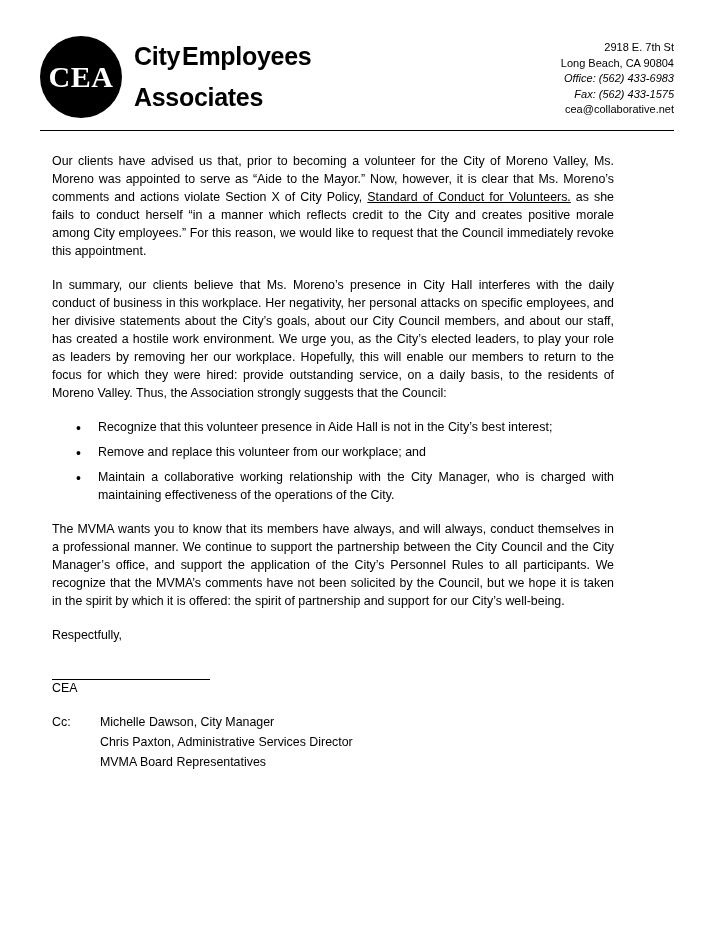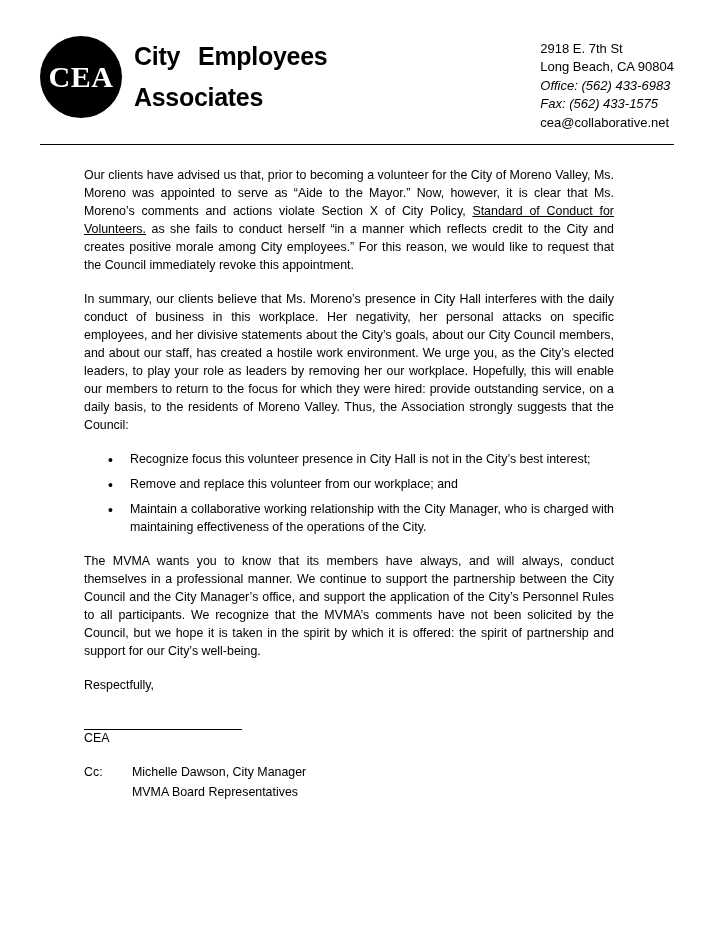--- a/index.html
+++ b/index.html
@@ -54,42 +54,43 @@
     line-height: 1.02;
     font-family: "Liberation Sans", sans-serif;
     color: #000000;
   }
   .brand-line1 {
     font-size: 25px;
     font-weight: bold;
     letter-spacing: -0.3px;
     white-space: nowrap;
   }
-  .brand-line1 .word2 { margin-left: 18px; }
+  .brand-line1 .word2 { margin-left: 2px; }
   .brand-line2 {
     font-size: 25px;
     font-weight: bold;
     letter-spacing: -0.3px;
     margin-top: 16px;
   }
   .contact {
-    font-size: 13px;
+    text-align: right;
+    font-size: 11px;
     line-height: 1.42;
     color: #000000;
     padding-top: 4px;
   }
   .contact .ital { font-style: italic; }
   .rule {
     margin: 12px 40px 0 40px;
     border-top: 1.5px solid #000000;
   }
 
   
   .content {
-    padding: 22px 100px 0 84px;
+    padding: 22px 100px 0 52px;
     font-size: 12.4px;
     line-height: 1.45;
     color: #000000;
   }
   p.para {
     margin: 0 0 16px 0;
     text-align: justify;
   }
   p.para:last-child { margin-bottom: 0; }
   .u { text-decoration: underline; }
@@ -156,35 +157,36 @@
 
   <div class="rule"></div>
 
   <div class="content">
 
     <p class="para"><span>Our clients have advised us that, prior to becoming a volunteer for the City of Moreno Valley, Ms. Moreno was appointed to serve as “Aide to the Mayor.” Now, however, it is clear that Ms. Moreno’s comments and actions violate Section X of City Policy, </span><span class="u">Standard of Conduct for Volunteers.</span><span> as she fails to  conduct herself “in a manner which reflects credit to the City and creates positive morale among City employees.”  For this reason, we would like to request that the Council immediately revoke this appointment.</span></p>
 
     <p class="para">In summary, our clients believe that Ms. Moreno’s presence in City Hall interferes with the daily conduct of business in this workplace. Her negativity, her personal attacks on specific employees, and her divisive statements about the City’s goals, about our City Council members, and about our staff, has created a hostile work environment.  We urge you, as the City’s elected leaders, to play your role as leaders by removing her our workplace. Hopefully, this will enable our members to return to the focus for which they were hired: provide outstanding service, on a daily basis, to the residents of Moreno Valley. Thus, the Association strongly suggests that the Council:</p>
 
     <ul class="bullets">
-      <li>Recognize focus this volunteer presence in City Hall is   not in the City’s best interest;</li>
+      <li>Recognize that this volunteer presence in Aide Hall is   not in the City’s best interest;</li>
       <li>Remove and replace this volunteer from our workplace; and</li>
       <li>Maintain a collaborative working relationship with the City Manager, who is charged with maintaining effectiveness of the operations of the City.</li>
     </ul>
 
     <p class="para">The MVMA wants you to know that its members have always, and will always, conduct themselves in a professional manner. We continue to support the partnership between the City Council and the City Manager’s office, and support the application of the City’s Personnel Rules to all participants. We recognize that the MVMA’s comments have not been solicited by the Council, but we hope it is taken in the spirit by which it is offered: the spirit of partnership and support for our City’s well-being.</p>
 
     <p class="para signoff">Respectfully,</p>
 
     <div class="sigline"></div>
 
     <p class="para sig-name">CEA</p>
 
     <div class="cc-block">
       <div class="cc-label">Cc:</div>
       <div class="cc-names">
         <div>Michelle Dawson, City Manager</div>
+        <div>Chris Paxton, Administrative Services Director</div>
         <div>MVMA Board Representatives</div>
       </div>
     </div>
 
   </div>
 </div>
 
 </body></html>

